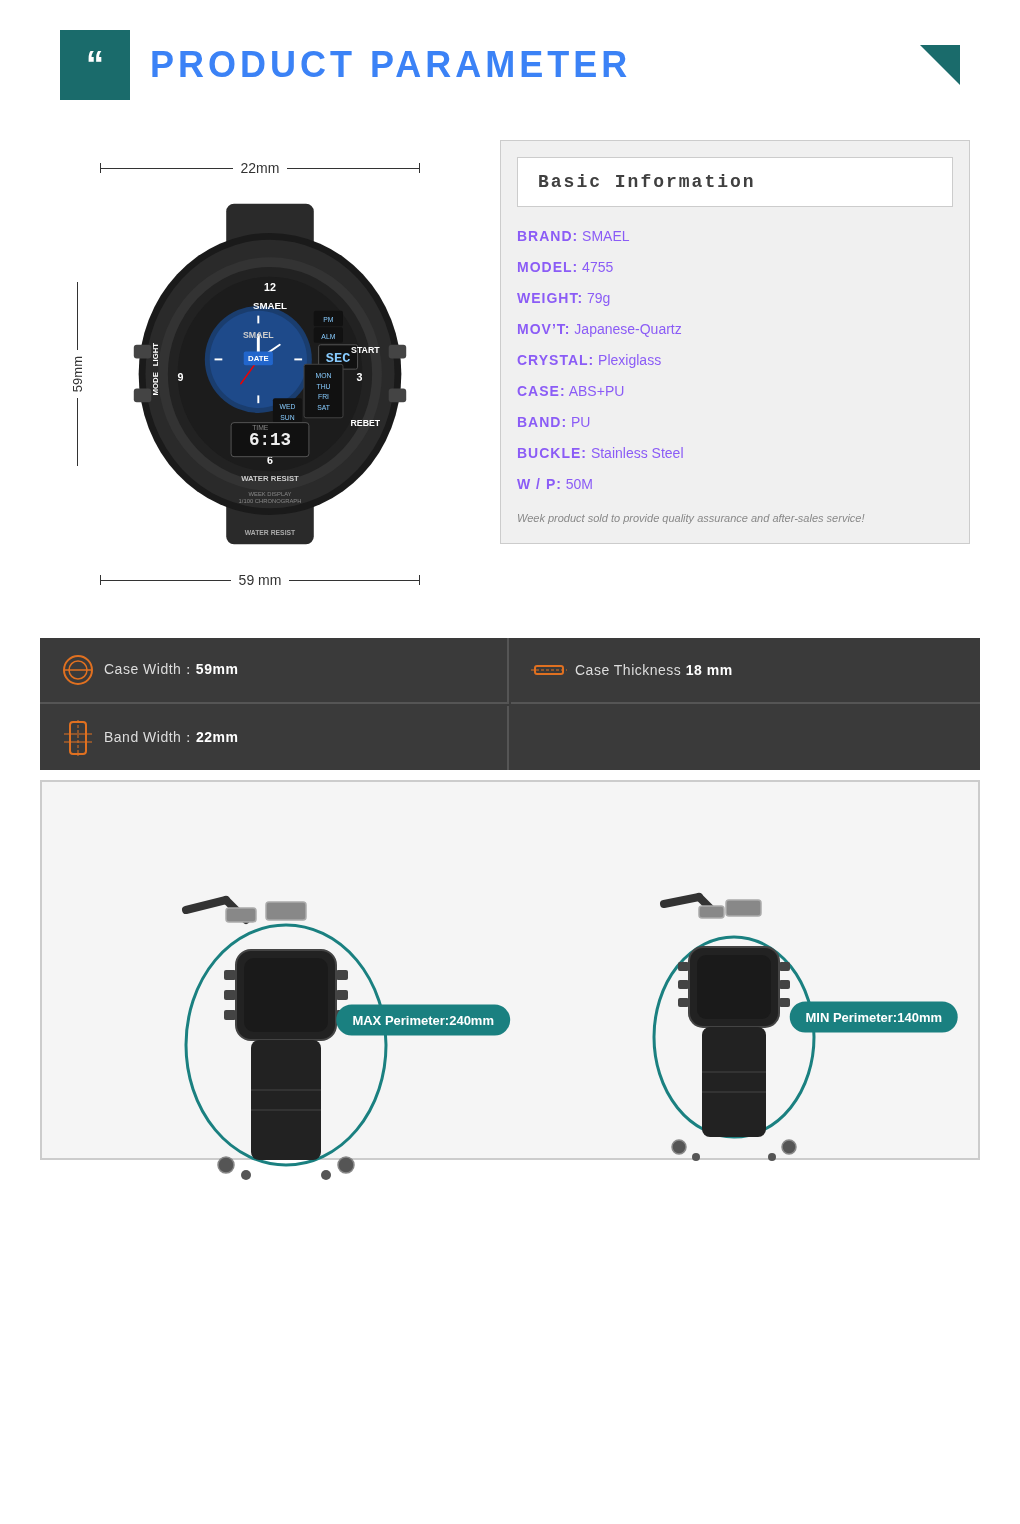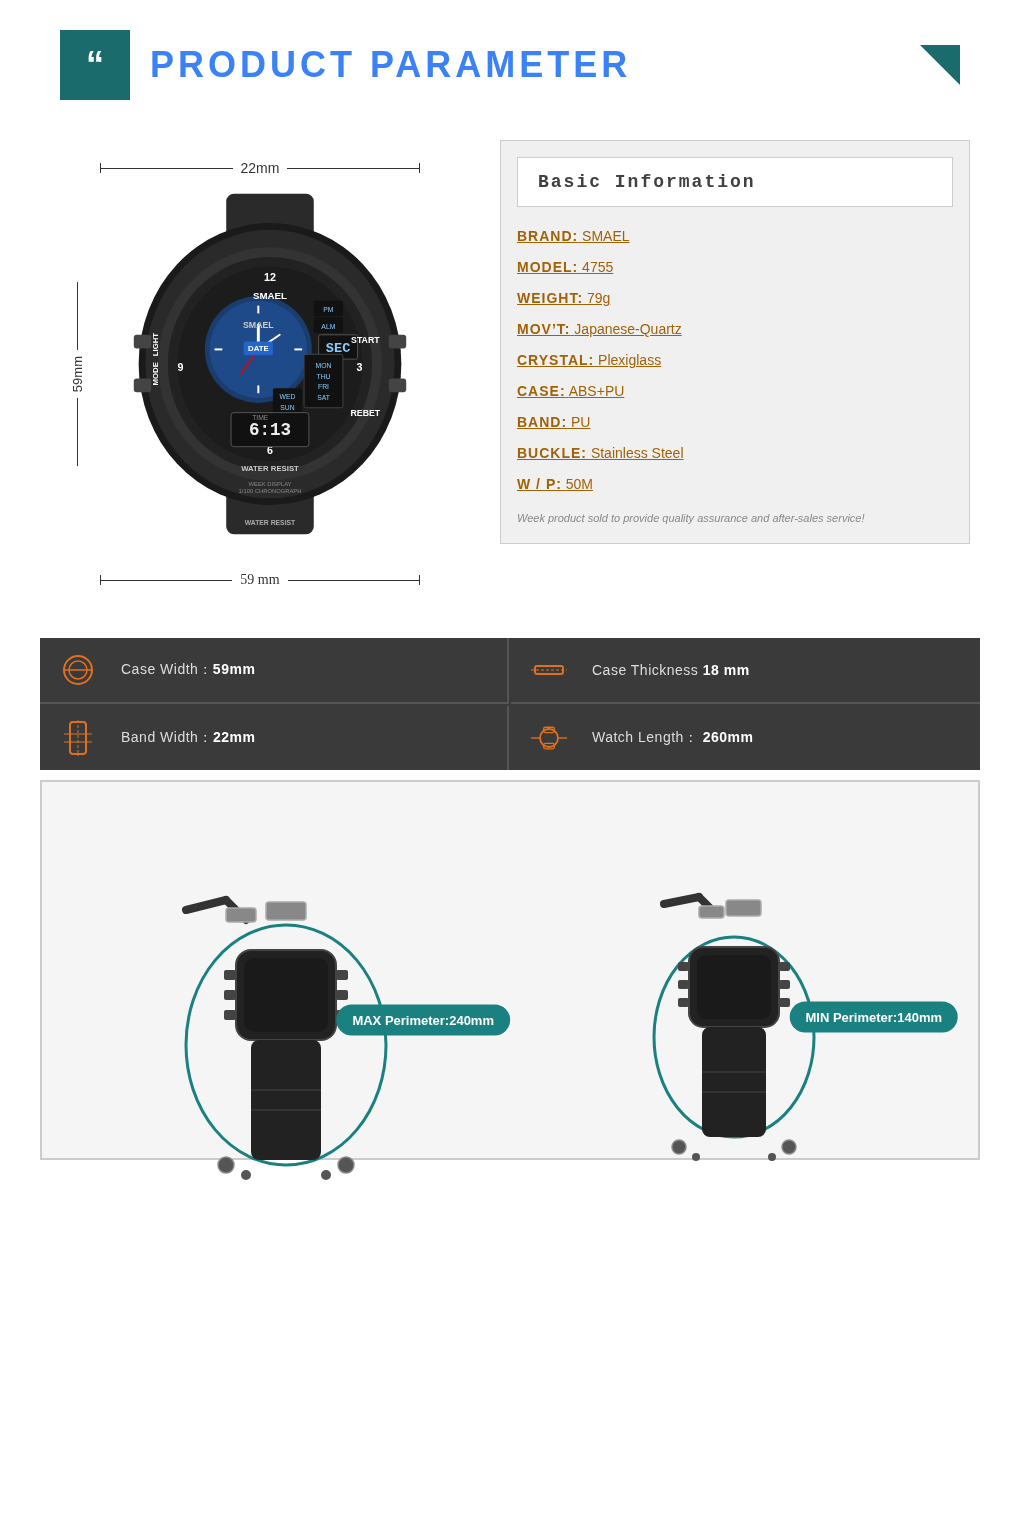--- a/index.html
+++ b/index.html
@@ -83,36 +83,35 @@
       color: #333;
       padding: 0 8px;
       white-space: nowrap;
     }
     .watch-img-container {
       width: 340px;
       height: 380px;
       margin: 0 auto;
       position: relative;
       display: flex;
-      align-items: flex-start;
+      align-items: center;
       justify-content: center;
     }
     
     .watch-svg {
       width: 320px;
       height: 360px;
     }
     .dimension-bottom {
       display: flex;
       align-items: center;
       justify-content: center;
       margin-top: 8px;
       margin-left: 30px;
       margin-right: 30px;
-      font-family: Liberation Serif, serif;
     }
 
     
     .info-box {
       flex: 1;
       background: #f0f0f0;
       border: 1px solid #ccc;
       padding: 0 0 16px 0;
       min-width: 0;
     }
@@ -128,23 +127,22 @@
       letter-spacing: 2px;
       color: #404040;
       font-family: 'Courier New', monospace;
     }
     .info-table {
       padding: 10px 16px 0 16px;
     }
     .info-row {
       padding: 5px 0;
       font-size: 14px;
-      color: #a16207;
+      color: #8b5cf6;
       line-height: 1.5;
-      text-decoration: underline;
     }
     .info-label {
       font-weight: 900;
       font-size: 14px;
       letter-spacing: 1px;
     }
     .info-value {
       font-weight: normal;
     }
     .info-note {
@@ -162,21 +160,21 @@
       display: grid;
       grid-template-columns: 1fr 1fr;
       grid-template-rows: auto auto;
       gap: 2px;
     }
     .spec-cell {
       background: #3a3a3a;
       padding: 14px 20px;
       display: flex;
       align-items: center;
-      gap: 25px;
+      gap: 8px;
       color: #fff;
       font-size: 15px;
     }
     .spec-cell:nth-child(odd) {
       border-right: 2px solid #555;
     }
     .spec-cell:nth-child(1), .spec-cell:nth-child(2) {
       border-bottom: 2px solid #555;
     }
     .spec-icon {
@@ -415,32 +413,20 @@
       <svg width="28" height="36" viewBox="0 0 28 36">
         <rect x="6" y="2" width="16" height="32" rx="3" fill="none" stroke="#e07020" stroke-width="2"></rect>
         <line x1="14" y1="0" x2="14" y2="36" stroke="#e07020" stroke-width="1" stroke-dasharray="3,2"></line>
         <line x1="0" y1="14" x2="28" y2="14" stroke="#e07020" stroke-width="1"></line>
         <line x1="0" y1="22" x2="28" y2="22" stroke="#e07020" stroke-width="1"></line>
       </svg>
     </div>
     <span class="spec-text">Band Width：<span class="spec-value-bold">22mm</span></span>
   </div>
 
-  <div class="spec-cell">
-    <div class="spec-icon">
-      <svg width="40" height="28" viewBox="0 0 40 28">
-        <ellipse cx="20" cy="14" rx="10" ry="10" fill="none" stroke="#e07020" stroke-width="2"></ellipse>
-        <rect x="14" y="2" width="12" height="6" rx="2" fill="none" stroke="#e07020" stroke-width="1.5"></rect>
-        <rect x="14" y="20" width="12" height="6" rx="2" fill="none" stroke="#e07020" stroke-width="1.5"></rect>
-        <line x1="0" y1="14" x2="10" y2="14" stroke="#e07020" stroke-width="1.5"></line>
-        <line x1="30" y1="14" x2="40" y2="14" stroke="#e07020" stroke-width="1.5"></line>
-      </svg>
-    </div>
-    <span class="spec-text">Watch Length： <span class="spec-value-bold">260mm</span></span>
-  </div>
 </div>
 
 <div class="perimeter-section">
 
   <div class="perimeter-item">
     <svg width="240" height="300" viewBox="0 0 240 300">
 
       <line x1="80" y1="30" x2="60" y2="10" stroke="#333" stroke-width="8" stroke-linecap="round"></line>
       <line x1="60" y1="10" x2="20" y2="20" stroke="#333" stroke-width="8" stroke-linecap="round"></line>
 

